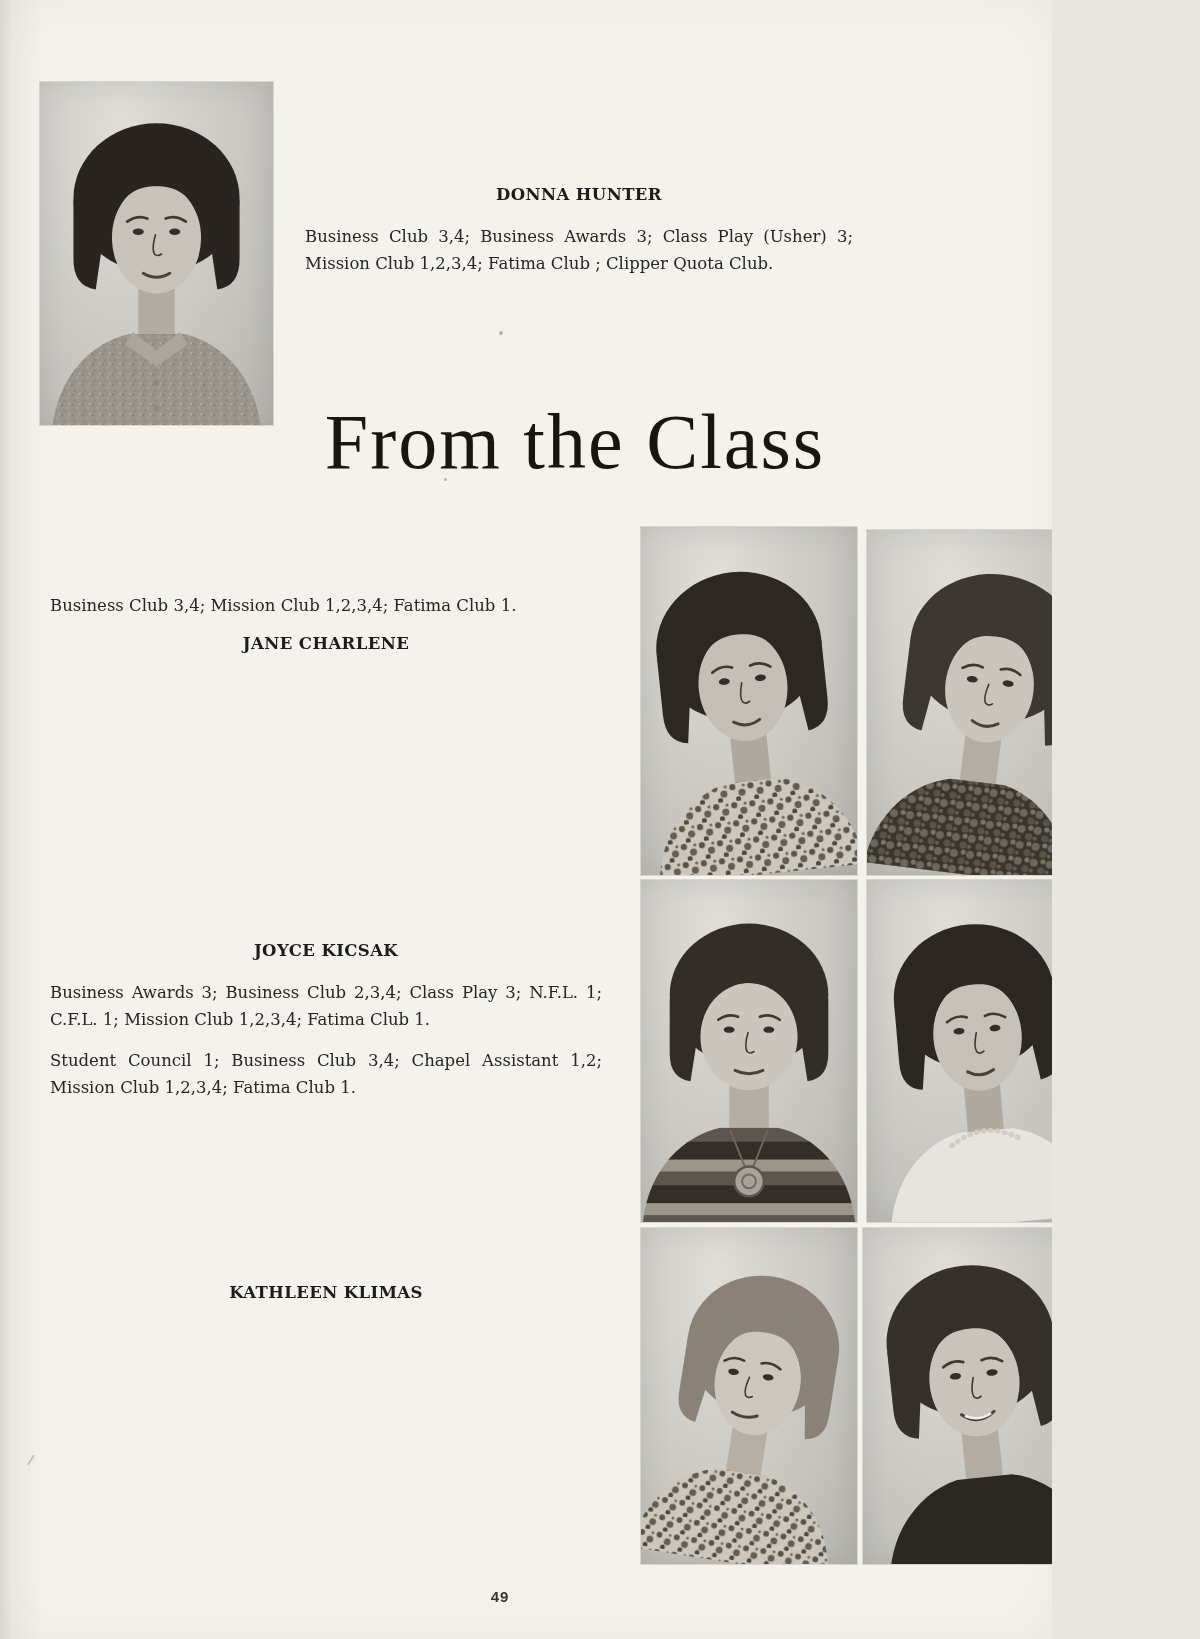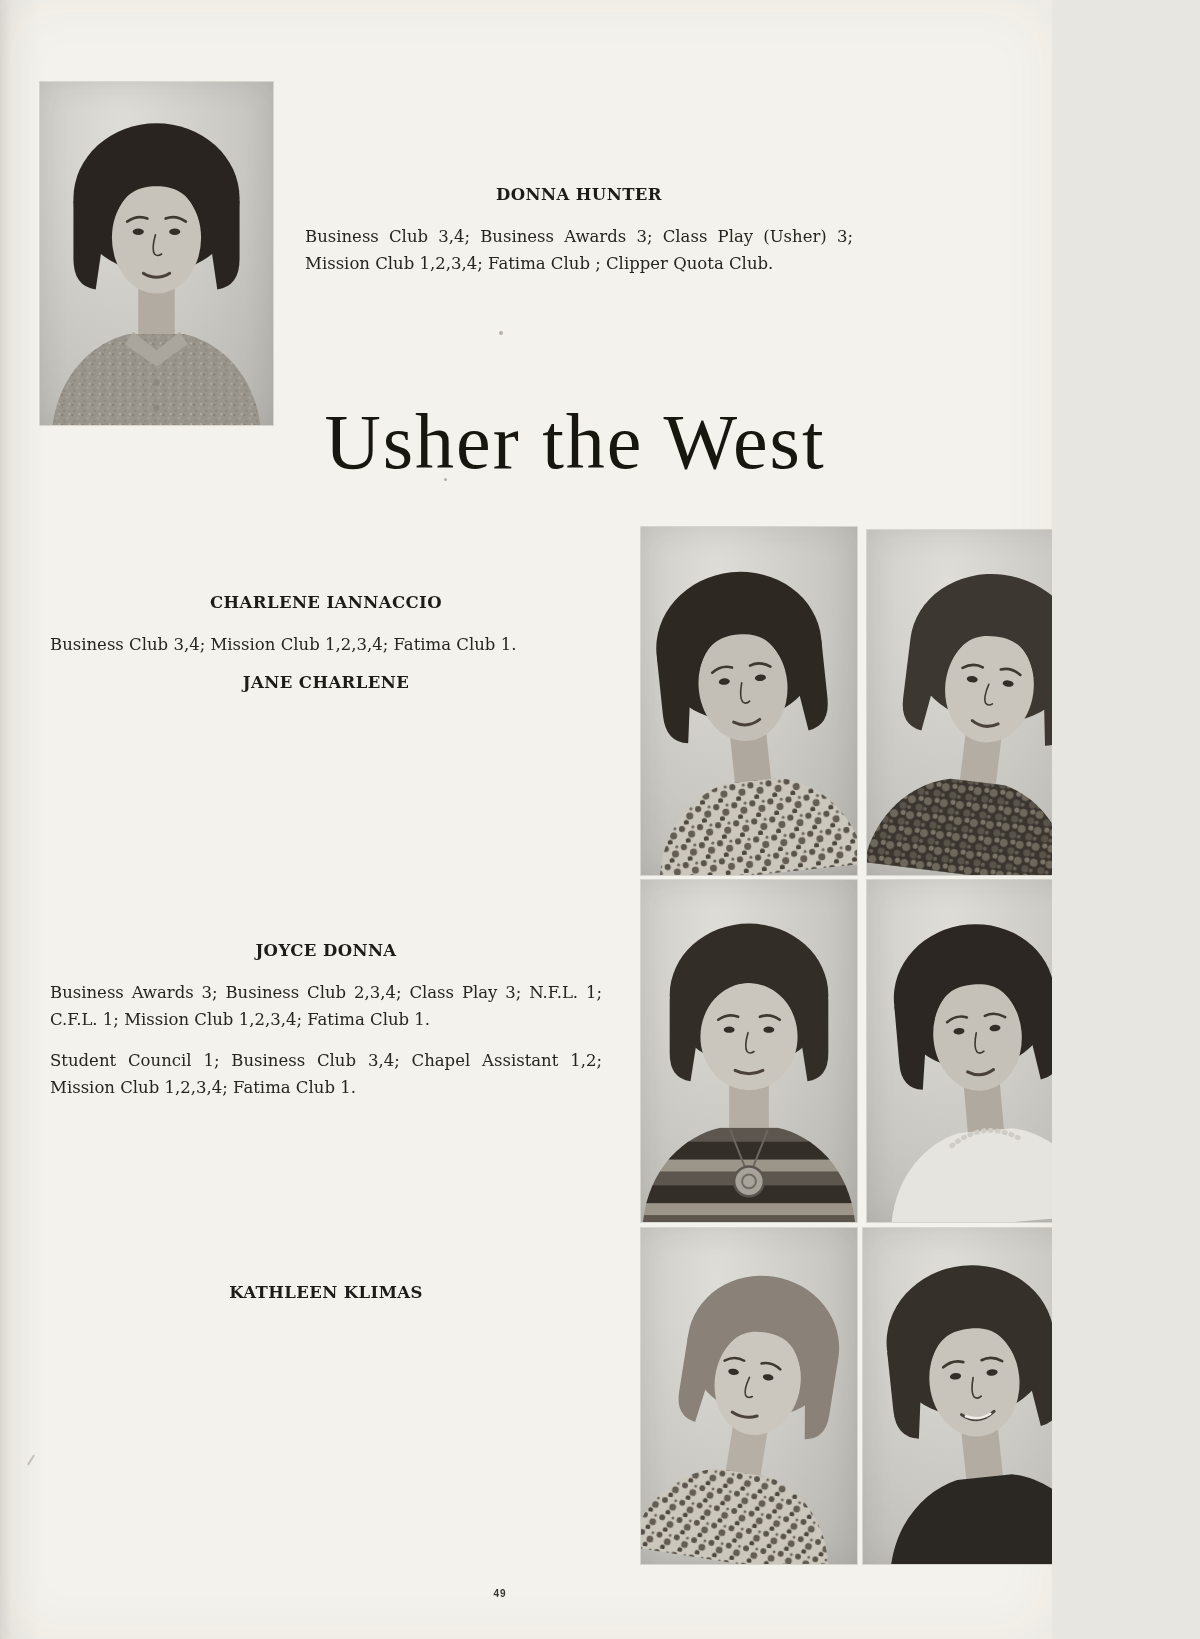--- a/index.html
+++ b/index.html
@@ -34,21 +34,21 @@
   }
 
   .entry-group { position:absolute; left:50px; width:552px; }
   .g1 { top:592px; }
   .g2 { top:940px; }
   .g3 { top:1282px; }
 
   .page-number {
     position:absolute; left:440px; top:1588px; width:120px; text-align:center;
     font-family:"Liberation Sans", sans-serif; font-weight:700;
-    font-size:10px; letter-spacing:1px; color:#35342f;
+    font-size:15px; letter-spacing:1px; color:#35342f;
   }
 
   
   .photo {
     position:absolute;
     background:radial-gradient(ellipse at 35% 15%, #deddd8 0%, #c9c8c3 55%, #b4b3ae 100%);
     box-shadow:0 0 0 1px rgba(110,108,100,.22), inset 0 0 30px rgba(40,38,32,.10);
   }
   .photo svg { display:block; width:100%; height:100%; }
 
@@ -151,30 +151,29 @@
         </g>
       </g>
     </svg>
   </div>
 
   <section class="top-entry">
     <h3 class="entry-name">DONNA HUNTER</h3>
     <p class="activities">Business Club 3,4; Business Awards 3; Class Play (Usher) 3; Mission Club 1,2,3,4; Fatima Club ; Clipper Quota Club.</p>
   </section>
 
-  <h1 class="page-title">Usher the West</h1>
+  <h1 class="page-title">From the Class</h1>
 
   <section class="entry-group g1">
-    <h3 class="entry-name">CHARLENE IANNACCIO</h3>
     <p class="activities">Business Club 3,4; Mission Club 1,2,3,4; Fatima Club 1.</p>
     <h3 class="entry-name">JANE CHARLENE</h3>
   </section>
 
   <section class="entry-group g2">
-    <h3 class="entry-name">JOYCE DONNA</h3>
+    <h3 class="entry-name">JOYCE KICSAK</h3>
     <p class="activities">Business Awards 3; Business Club 2,3,4; Class Play 3; N.F.L. 1; C.F.L. 1; Mission Club 1,2,3,4; Fatima Club 1.</p>
     <p class="activities">Student Council 1; Business Club 3,4; Chapel Assistant 1,2; Mission Club 1,2,3,4; Fatima Club 1.</p>
   </section>
 
   <section class="entry-group g3">
     <h3 class="entry-name">KATHLEEN KLIMAS</h3>
   </section>
 
   <div class="photo ph-r1c1 p-charlene">
     <svg viewBox="0 0 230 345" preserveAspectRatio="xMidYMid slice" aria-hidden="true">

